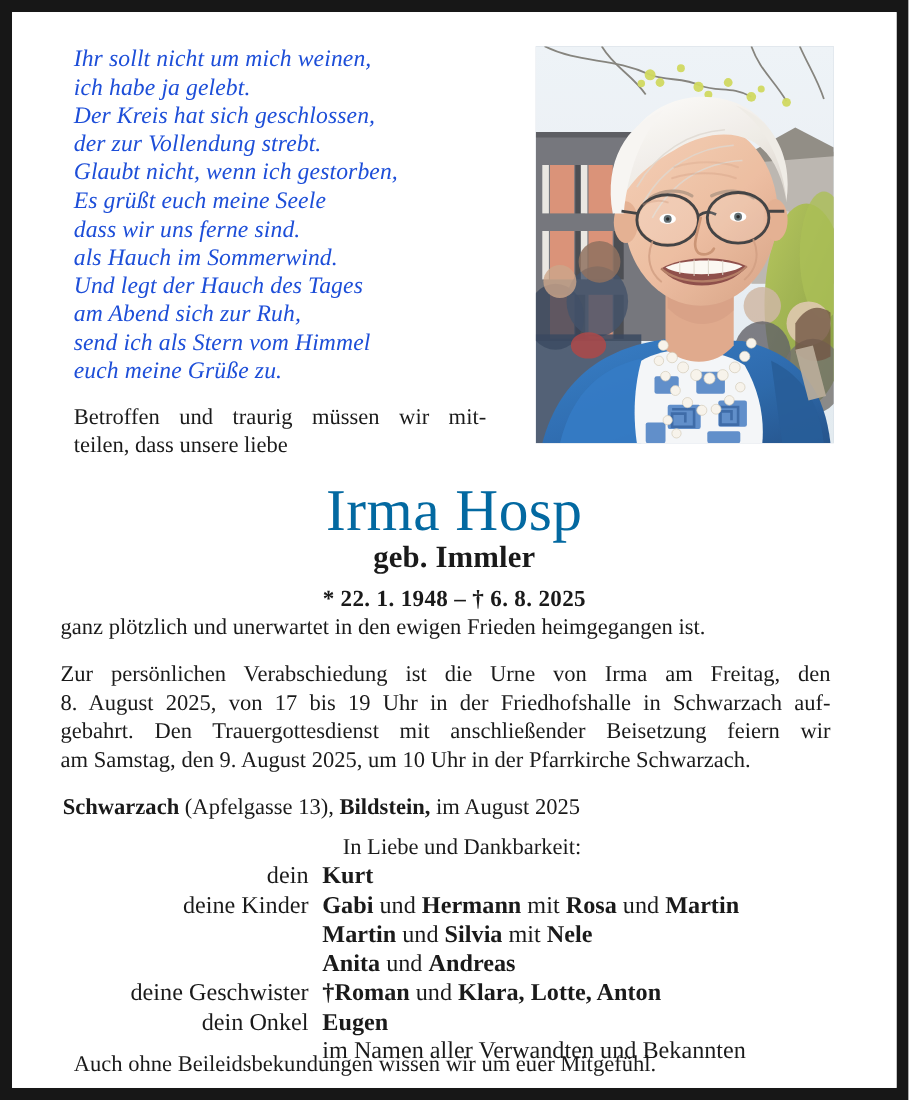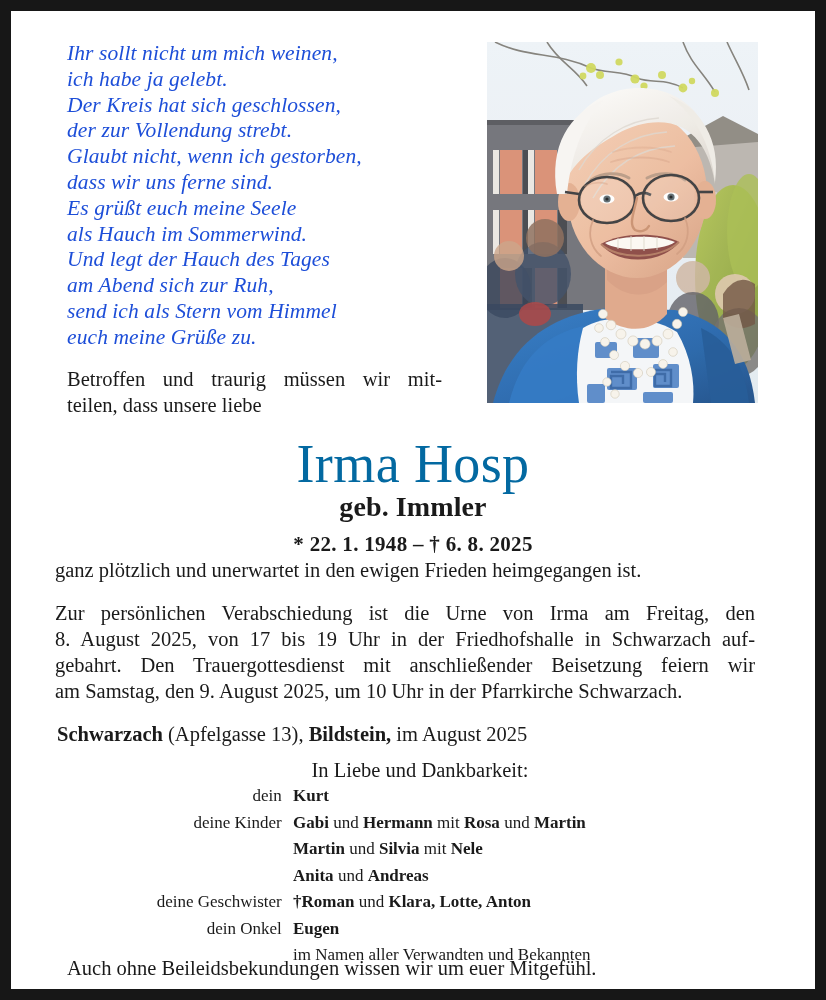--- a/index.html
+++ b/index.html
@@ -142,21 +142,21 @@
     width: 804px;
   }
   #family-heading {
     text-align: center;
     font-size: 20.5px;
     line-height: 26px;
     padding-left: 14px;
   }
   .family-row {
     display: flex;
-    font-size: 17px;
+    font-size: 22px;
     line-height: 26.5px;
   }
   .fam-label {
     width: 282px;
     text-align: right;
     padding-right: 7px;
     box-sizing: border-box;
     white-space: pre;
   }
   .fam-names {
@@ -181,22 +181,22 @@
 
 <div id="obituary-card">
   <div id="card-inner">
 
     <div id="poem">
         <div class="poem-line">Ihr sollt nicht um mich weinen,</div>
         <div class="poem-line">ich habe ja gelebt.</div>
         <div class="poem-line">Der Kreis hat sich geschlossen,</div>
         <div class="poem-line">der zur Vollendung strebt.</div>
         <div class="poem-line">Glaubt nicht, wenn ich gestorben,</div>
+        <div class="poem-line">Es grüßt euch meine Seele</div>
         <div class="poem-line">dass wir uns ferne sind.</div>
-        <div class="poem-line">Es grüßt euch meine Seele</div>
         <div class="poem-line">als Hauch im Sommerwind.</div>
         <div class="poem-line">Und legt der Hauch des Tages</div>
         <div class="poem-line">am Abend sich zur Ruh,</div>
         <div class="poem-line">send ich als Stern vom Himmel</div>
         <div class="poem-line">euch meine Grüße zu.</div>
       </div>
 
     <div id="portrait-photo">
       <svg viewBox="0 0 271 361" preserveAspectRatio="xMidYMid slice">
         <defs>

